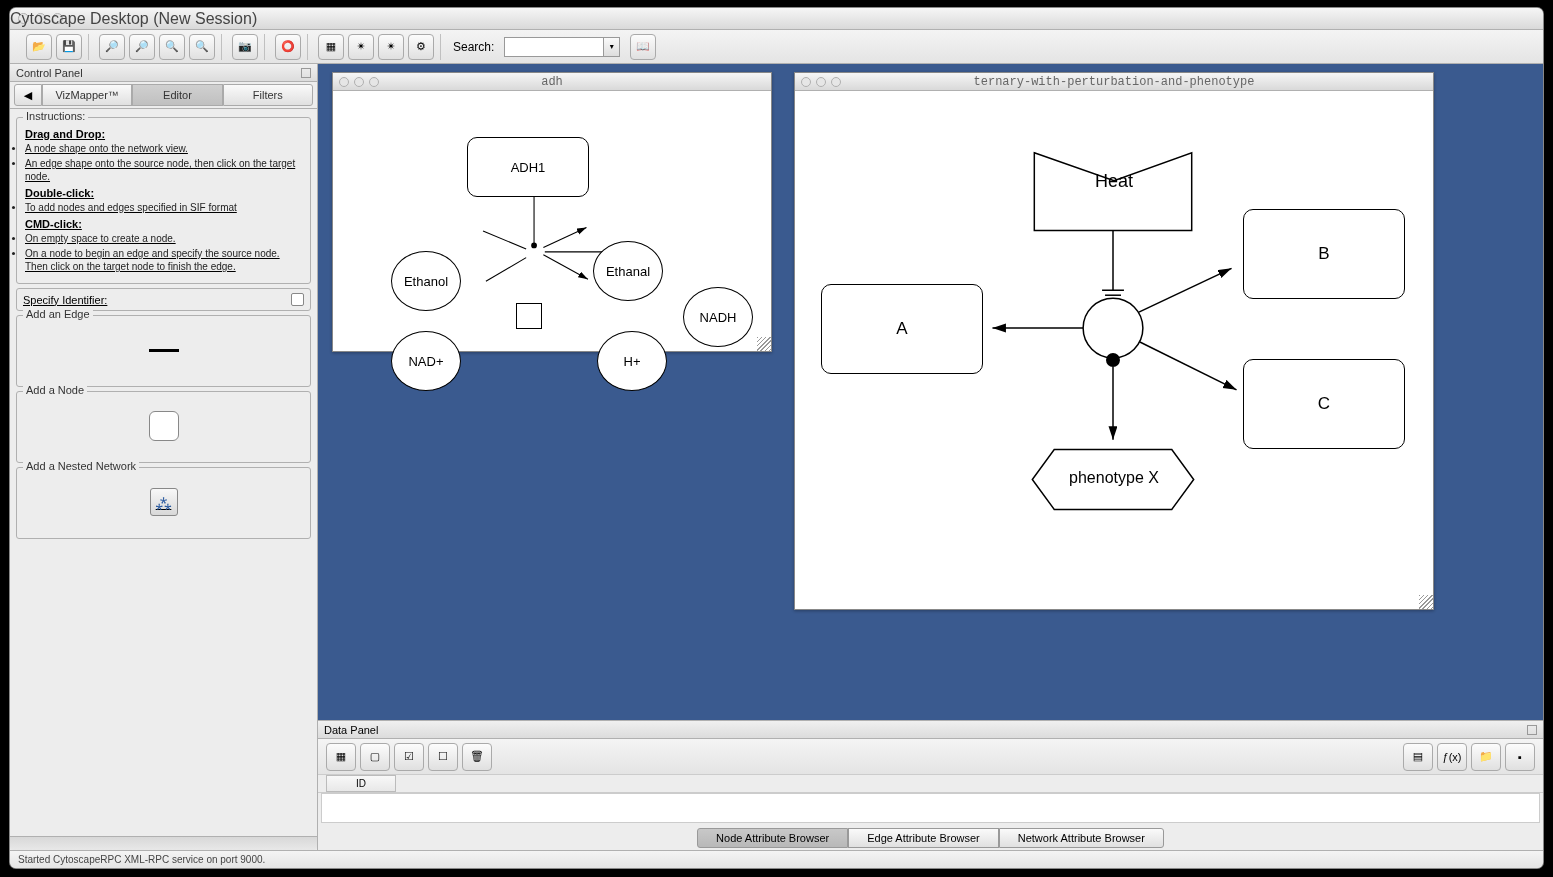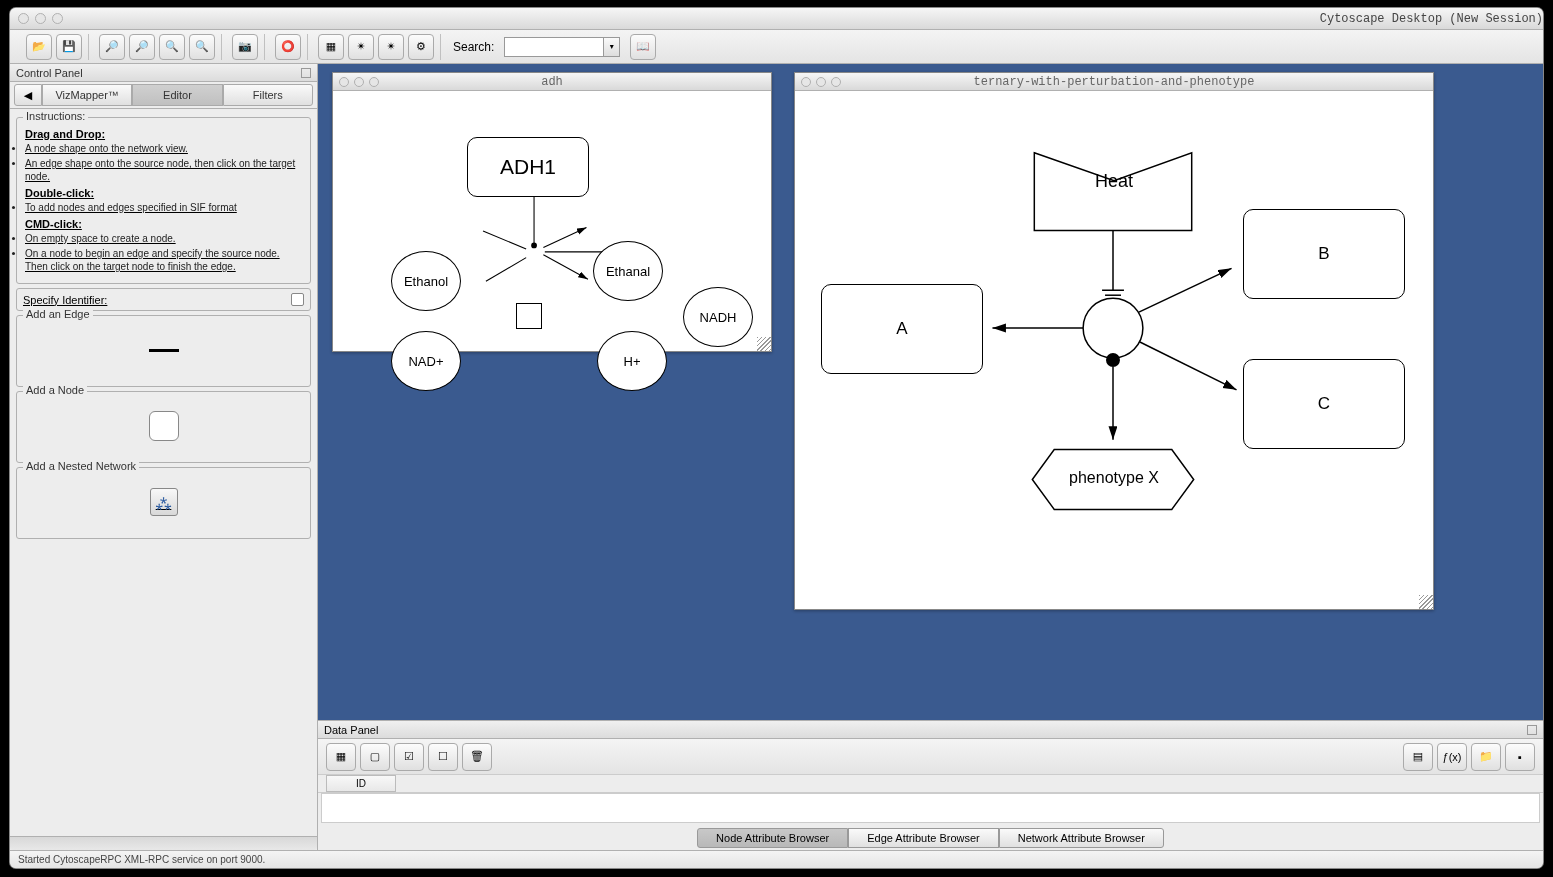--- a/index.html
+++ b/index.html
@@ -1,21 +1,21 @@
 <!DOCTYPE html>
 <html><head>
 <meta charset="utf-8">
 <style>
 * { box-sizing: border-box; margin: 0; padding: 0; }
 body { font-family: "Lucida Grande", "Helvetica Neue", Arial, sans-serif; font-size: 11px; background: #000; width: 1553px; height: 877px; overflow: hidden; }
 .app-window { position: absolute; left: 10px; top: 8px; width: 1533px; height: 860px; background: #ededed; border-radius: 6px; box-shadow: 0 0 0 1px #888; overflow: hidden; }
 .titlebar { height: 22px; background: linear-gradient(#f6f6f6,#d9d9d9); border-bottom: 1px solid #b0b0b0; display: flex; align-items: center; padding: 0 8px; position: relative; }
 .traffic-lights { display: flex; gap: 6px; }
 .dot { width: 11px; height: 11px; border-radius: 50%; background: #e6e6e6; border: 1px solid #b0b0b0; }
-.title { position: absolute; left: 0; right: 0; text-align: right; font-size: 12px; color: #444; font-family: Liberation Mono, monospace; }
+.title { position: absolute; left: 0; right: 0; text-align: left; font-size: 16px; color: #444; }
 .toolbar { height: 34px; background: linear-gradient(#f4f4f4,#e4e4e4); border-bottom: 1px solid #b0b0b0; display: flex; align-items: center; padding: 0 10px; gap: 4px; }
 .tool-group { display: flex; gap: 4px; padding: 0 6px; border-right: 1px solid #c0c0c0; }
 .tool-group:last-of-type { border-right: none; }
 .tool-btn { width: 26px; height: 26px; background: linear-gradient(#fcfcfc,#e0e0e0); border: 1px solid #aaa; border-radius: 4px; display: flex; align-items: center; justify-content: center; cursor: pointer; }
 .search-label { margin-left: 8px; font-size: 12px; }
 .search-wrap { display: flex; align-items: center; margin-left: 6px; }
 .search-input { width: 100px; height: 20px; border: 1px solid #999; background: #fff; padding: 0 4px; font-size: 11px; }
 .search-drop { width: 16px; height: 20px; border: 1px solid #999; border-left: none; background: linear-gradient(#fafafa,#ddd); display: flex; align-items: center; justify-content: center; font-size: 8px; }
 .main-body { display: flex; height: calc(100% - 56px - 18px); }
 .control-panel { width: 308px; background: #ededed; border-right: 1px solid #b0b0b0; display: flex; flex-direction: column; }
@@ -42,21 +42,21 @@
 .workspace { flex: 1; background: #3a5a8f; position: relative; overflow: hidden; }
 .net-window { position: absolute; background: #fff; border: 1px solid #888; box-shadow: 0 1px 3px rgba(0,0,0,.3); }
 .net-title { height: 18px; background: linear-gradient(#f6f6f6,#d9d9d9); border-bottom: 1px solid #b0b0b0; display: flex; align-items: center; position: relative; }
 .net-title .dots { display:flex; gap:5px; margin-left:6px; }
 .net-title .dots .d { width:10px; height:10px; border-radius:50%; background:#e6e6e6; border:1px solid #b0b0b0;}
 .net-title-text { position:absolute; left:0; right:0; text-align:center; font-size:12px; color:#666; font-family: "Courier New", monospace; }
 .canvas { position: relative; width: 100%; height: calc(100% - 18px); }
 .resize-handle { position:absolute; right:0; bottom:0; width:14px; height:14px; background: repeating-linear-gradient(135deg,#999,#999 1px,transparent 1px,transparent 3px); }
 
 .node-round { position:absolute; border:1.5px solid #000; border-radius:50%; background:#fff; display:flex; align-items:center; justify-content:center; font-size:13px; }
-.node-rect { position:absolute; border:1.5px solid #000; border-radius:10px; background:#fff; display:flex; align-items:center; justify-content:center; font-size:21px; }
+.node-rect { position:absolute; border:1.5px solid #000; border-radius:10px; background:#fff; display:flex; align-items:center; justify-content:center; font-size:13px; }
 .node-rect.lg { font-size:17px; }
 .node-sq { position:absolute; border:1.5px solid #000; background:#fff; }
 .edge { stroke:#000; stroke-width:1.5; fill:none; }
 
 .data-panel-area { position:absolute; left:308px; right:0; bottom:18px; height:130px; background:#ededed; border-top:1px solid #b0b0b0; display:flex; flex-direction:column;}
 .dp-header { height:18px; background:linear-gradient(#f0f0f0,#dcdcdc); border-bottom:1px solid #b0b0b0; padding:0 6px; display:flex; align-items:center; justify-content:space-between; font-size:11px;}
 .dp-toolbar { height:36px; display:flex; align-items:center; padding:0 8px; gap:4px; border-bottom:1px solid #ccc; background:linear-gradient(#f4f4f4,#e4e4e4);}
 .dp-btn { width:30px; height:28px; background:linear-gradient(#fcfcfc,#e0e0e0); border:1px solid #aaa; border-radius:4px; display:flex; align-items:center; justify-content:center; cursor:pointer;}
 .dp-table-head { height:18px; display:flex; border-bottom:1px solid #ccc;}
 .dp-th { width:70px; border:1px solid #bbb; background:linear-gradient(#f8f8f8,#e8e8e8); font-size:10px; display:flex; align-items:center; justify-content:center; margin-left:8px;}

